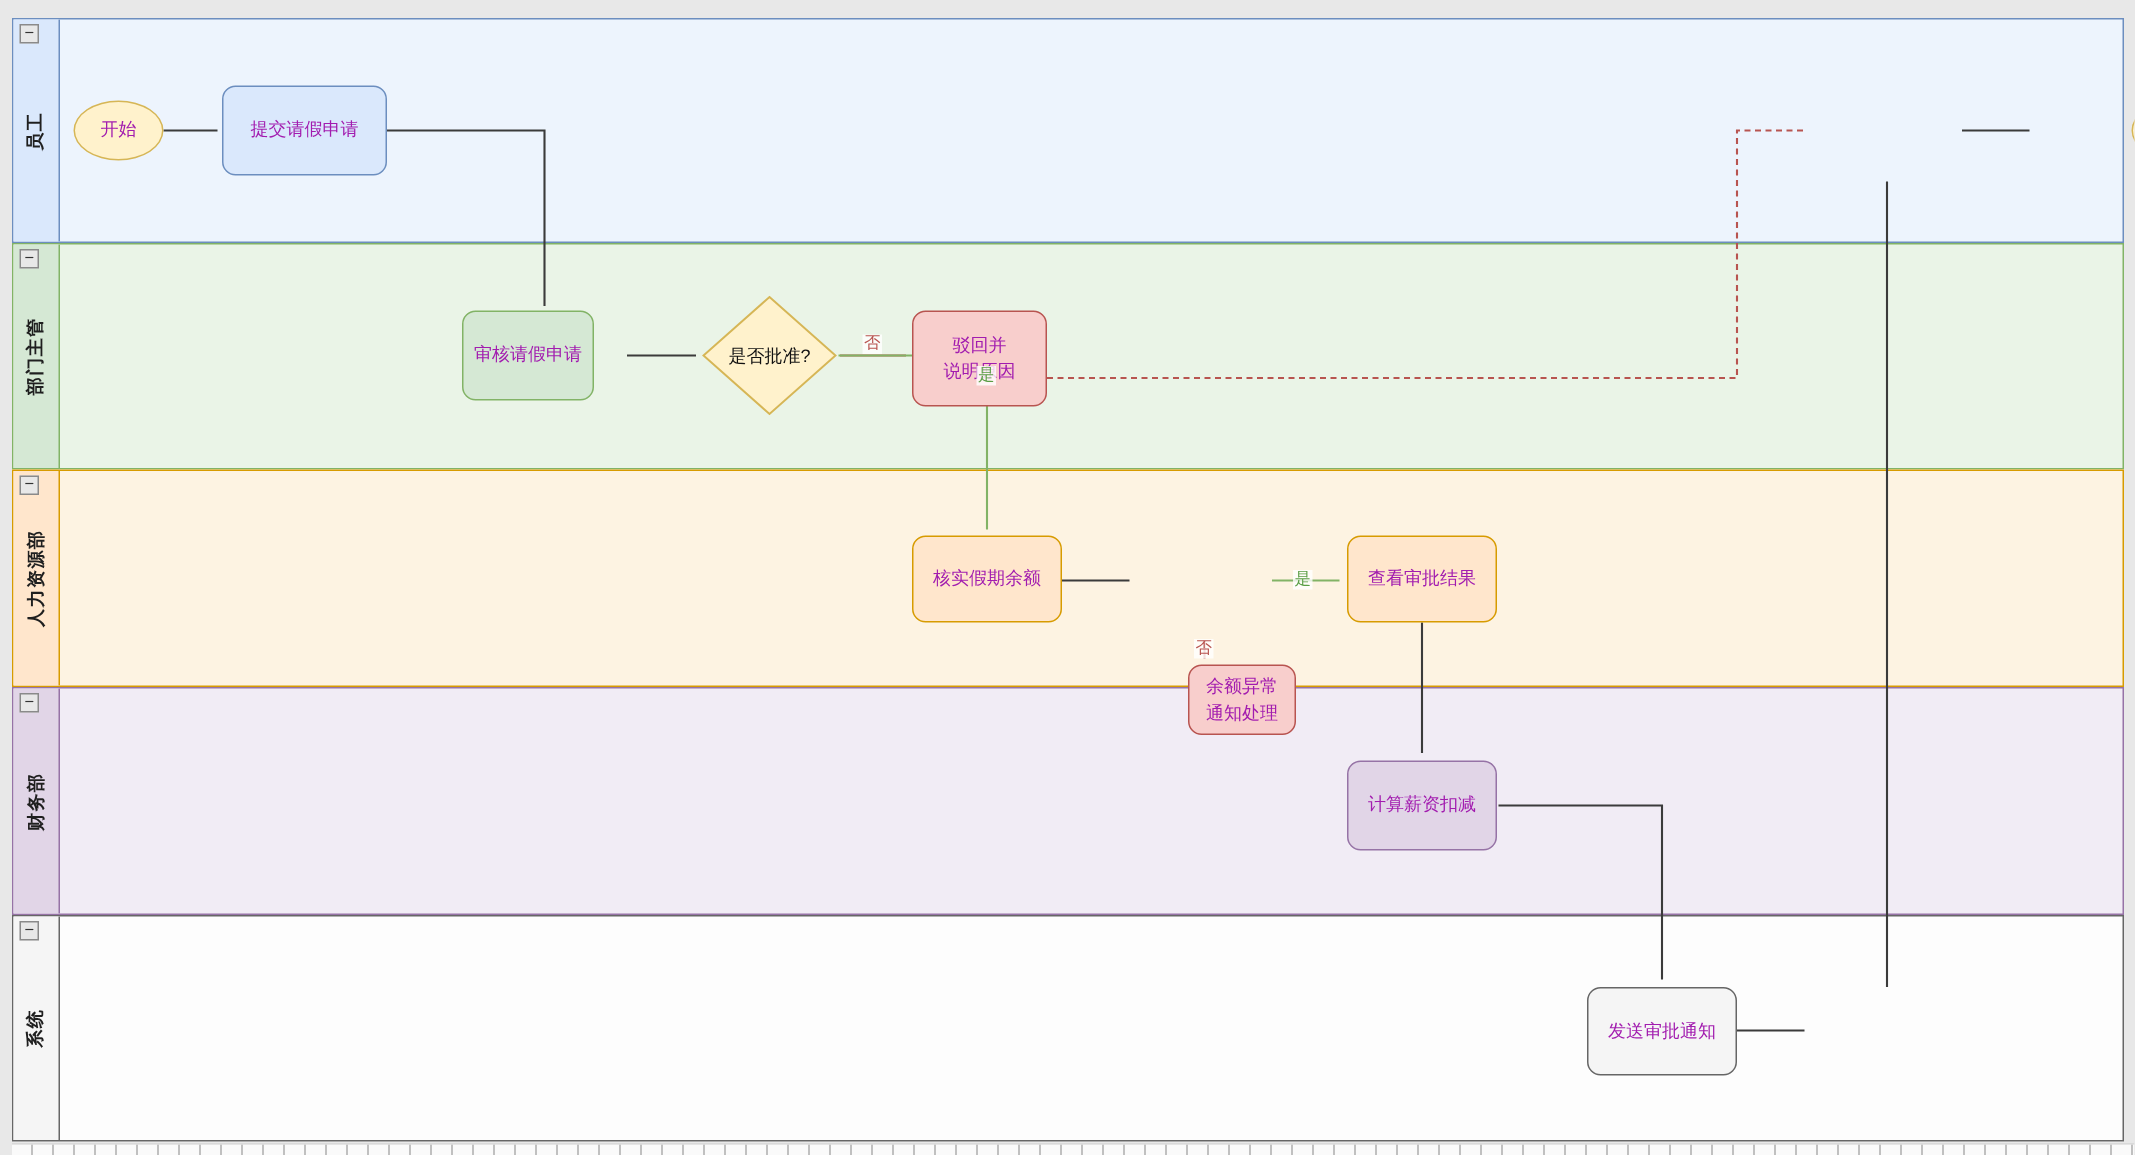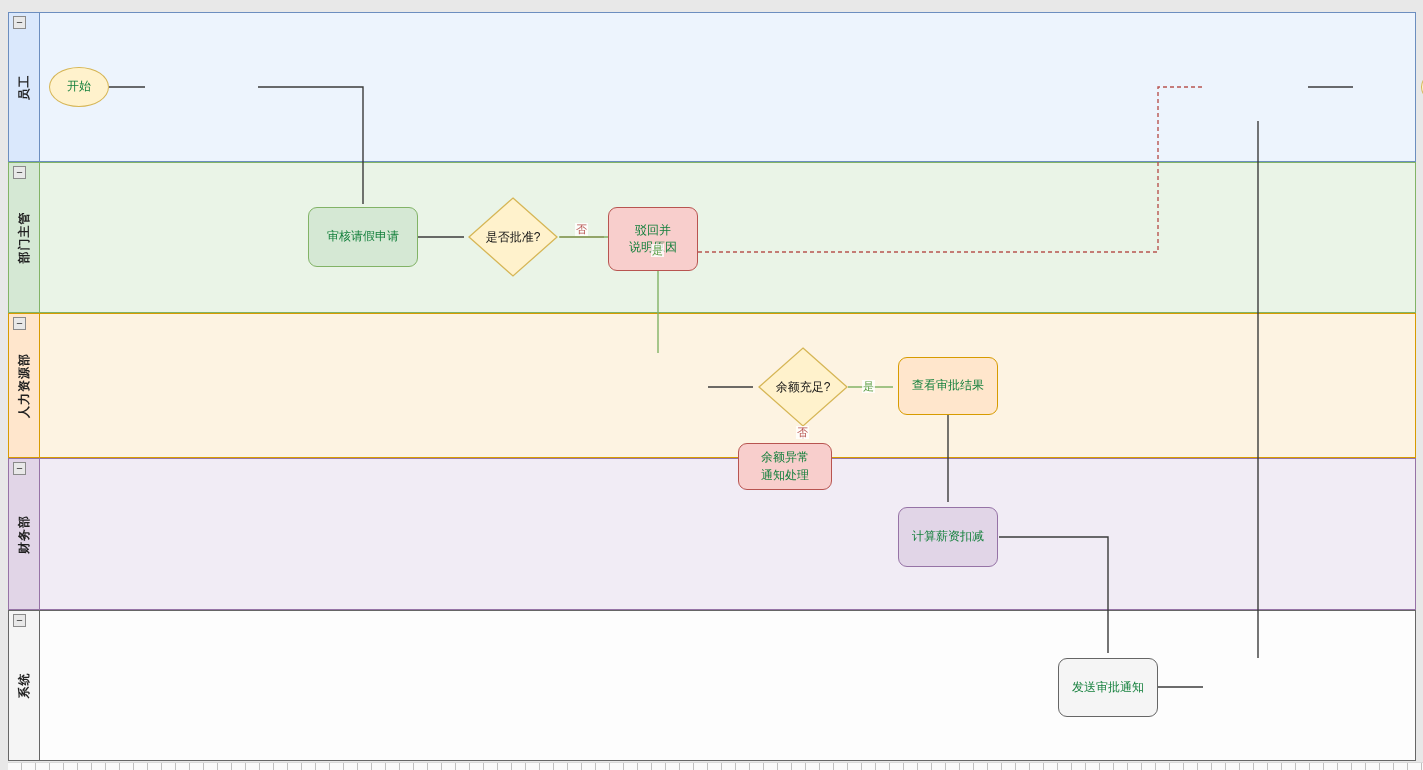--- a/index.html
+++ b/index.html
@@ -18,21 +18,21 @@
   svg.edges path{fill:none;stroke-width:1.4px;}
   .e-black{stroke:var(--edge_black);}
   .e-green{stroke:var(--edge_green);}
   .e-red{stroke:var(--edge_red);}
   .e-dashed{stroke-dasharray:4 3;}
   .m-black{fill:var(--edge_black);}
   .m-green{fill:var(--edge_green);}
   .m-red{fill:var(--edge_red);}
 
   
-  .node{position:absolute;box-sizing:border-box;border:1.3px solid;border-radius:9px;display:flex;align-items:center;justify-content:center;text-align:center;font-size:12px;color:#15803d;white-space:pre-line;line-height:1.45;}
+  .node{position:absolute;box-sizing:border-box;border:1.3px solid;border-radius:9px;display:flex;align-items:center;justify-content:center;text-align:center;font-size:12px;color:#a21caf;white-space:pre-line;line-height:1.45;}
   .ellipse{border-radius:50%;}
   .n-blue{background:var(--c-blue-fill);border-color:var(--c-blue-stroke);}
   .n-green{background:var(--c-green-fill);border-color:var(--c-green-stroke);}
   .n-orange{background:var(--c-orange-fill);border-color:var(--c-orange-stroke);}
   .n-yellow{background:var(--c-yellow-fill);border-color:var(--c-yellow-stroke);}
   .n-red{background:var(--c-red-fill);border-color:var(--c-red-stroke);}
   .n-purple{background:var(--c-purple-fill);border-color:var(--c-purple-stroke);}
   .n-gray{background:var(--c-gray-fill);border-color:var(--c-gray-stroke);}
 
   .diamond{position:absolute;display:flex;align-items:center;justify-content:center;text-align:center;font-size:12px;color:#111;}
@@ -120,37 +120,33 @@
     <path class="e-green" d="M848,387 L893,387" marker-end="url(#ar-green)"></path>
     <path class="e-red" d="M803,427 L803,439" marker-end="url(#ar-red)"></path>
     <path class="e-black" d="M948,415 L948,502" marker-end="url(#ar-black)"></path>
     <path class="e-black" d="M999,537 L1108,537 L1108,653" marker-end="url(#ar-black)"></path>
     <path class="e-black" d="M1158,687 L1203,687" marker-end="url(#ar-black)"></path>
     <path class="e-black" d="M1258,658 L1258,121" marker-end="url(#ar-black)"></path>
     <path class="e-black" d="M1308,87 L1353,87" marker-end="url(#ar-black)"></path>
   </svg>
 
   <div class="node ellipse n-yellow" style="left:49px;top:67px;width:60px;height:40px"><span>开始</span></div>
-  <div class="node n-green" style="left:308px;top:207px;width:110px;height:60px"><span>审核请假申请</span></div>
+  <div class="node n-blue" style="left:148px;top:57px;width:110px;height:60px"><span>提交请假申请</span></div>
+  <div class="node n-green" style="left:308px;top:207px;width:88px;height:60px"><span>审核请假申请</span></div>
   <div class="diamond" style="left:468px;top:197px;width:90px;height:80px">
     <svg viewBox="0 0 90 80" preserveAspectRatio="none">
         <polygon points="45,1 89,40 45,79 1,40"></polygon>
       </svg>
     <span>是否批准?</span>
   </div>
   <div class="node n-red" style="left:608px;top:207px;width:90px;height:64px"><span>驳回并
 说明原因</span></div>
-  <div class="diamond" style="left:758px;top:347px;width:90px;height:80px">
-    <svg viewBox="0 0 90 80" preserveAspectRatio="none">
-        <polygon points="45,1 89,40 45,79 1,40"></polygon>
-      </svg>
-    <span>余额充足?</span>
-  </div>
+  <div class="node n-orange" style="left:608px;top:357px;width:100px;height:58px"><span>核实假期余额</span></div>
   <div class="node n-orange" style="left:898px;top:357px;width:100px;height:58px"><span>查看审批结果</span></div>
-  <div class="node n-red" style="left:738px;top:443px;width:94px;height:47px"><span>余额异常
+  <div class="node n-red" style="left:792px;top:443px;width:72px;height:47px"><span>余额异常
 通知处理</span></div>
   <div class="node n-gray" style="left:1058px;top:658px;width:100px;height:59px"><span>发送审批通知</span></div>
   <div class="node n-purple" style="left:898px;top:507px;width:100px;height:60px"><span>计算薪资扣减</span></div>
   <div class="node ellipse n-yellow" style="left:1421px;top:67px;width:60px;height:40px"><span>结束</span></div>
 
   <div class="edge-label lbl-red" style="left:575px;top:223px">否</div>
   <div class="edge-label lbl-green" style="left:651px;top:244px">是</div>
   <div class="edge-label lbl-green" style="left:862px;top:380px">是</div>
   <div class="edge-label lbl-red" style="left:796px;top:426px">否</div>
 

